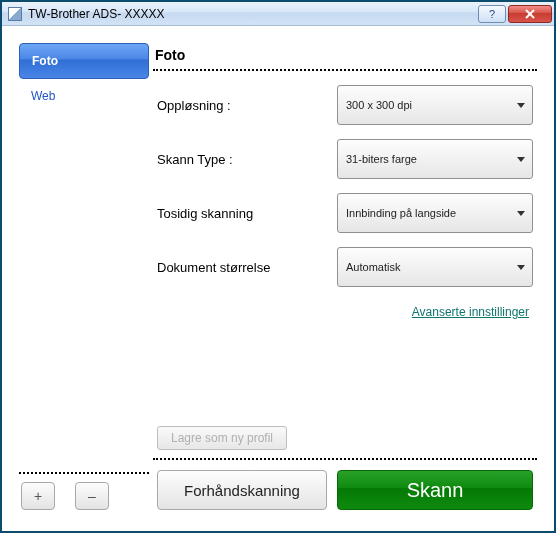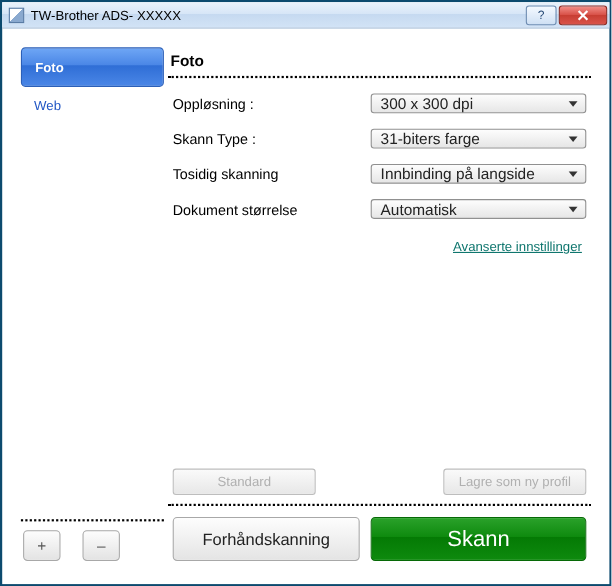--- a/index.html
+++ b/index.html
@@ -131,29 +131,29 @@
     align-items: center;
     margin-bottom: 14px;
   }
   .row .label {
     width: 180px;
     color: #000;
     font-size: 13px;
   }
   .dropdown {
     flex: 1;
-    height: 18px;
+    height: 40px;
     position: relative;
     background: linear-gradient(to bottom,#fdfdfd,#e6e6e6);
     border: 1px solid #909090;
     border-radius: 3px;
     display: flex;
     align-items: center;
     padding: 0 22px 0 8px;
-    font-size: 14px;
+    font-size: 11px;
     color: #222;
   }
   .dropdown::after {
     content: "";
     position: absolute;
     right: 7px;
     top: 50%;
     margin-top: -2px;
     border-left: 4px solid transparent;
     border-right: 4px solid transparent;
@@ -289,23 +289,20 @@
         </div>
 
         <div class="adv-link-row">
           <span class="adv-link">Avanserte innstillinger</span>
         </div>
 
       </div>
 
       <div class="midbtn-row">
         <div class="midbtn">
-          <span>Standard</span>
-        </div>
-        <div class="midbtn">
           <span>Lagre som ny profil</span>
         </div>
       </div>
 
       <div class="dotline"></div>
 
       <div class="bottom-row">
         <div class="big-btn preview-btn">
           <span>Forhåndskanning</span>
         </div>

